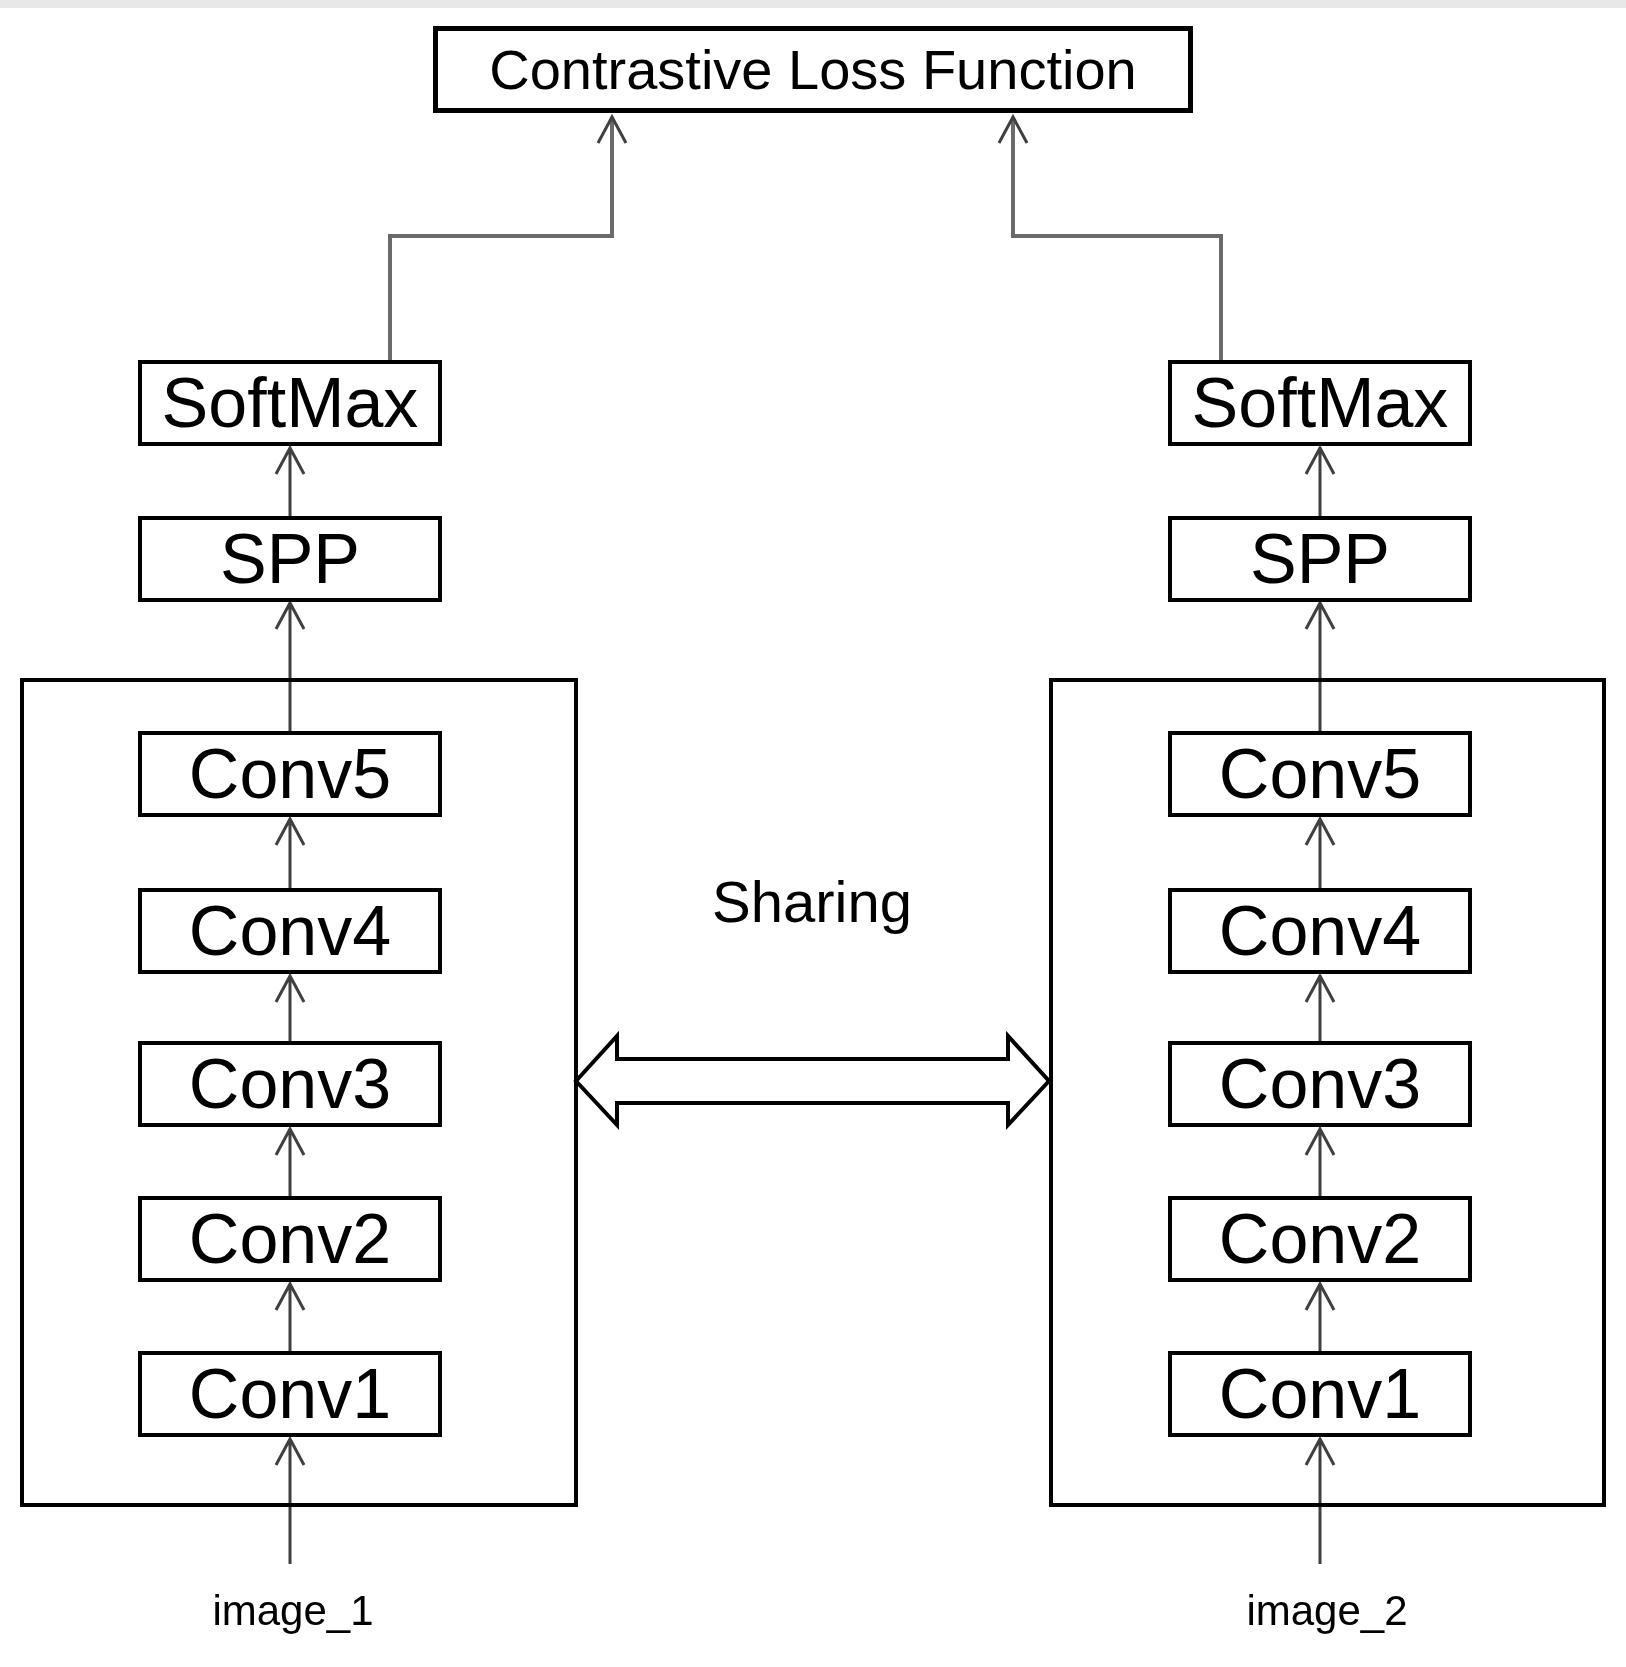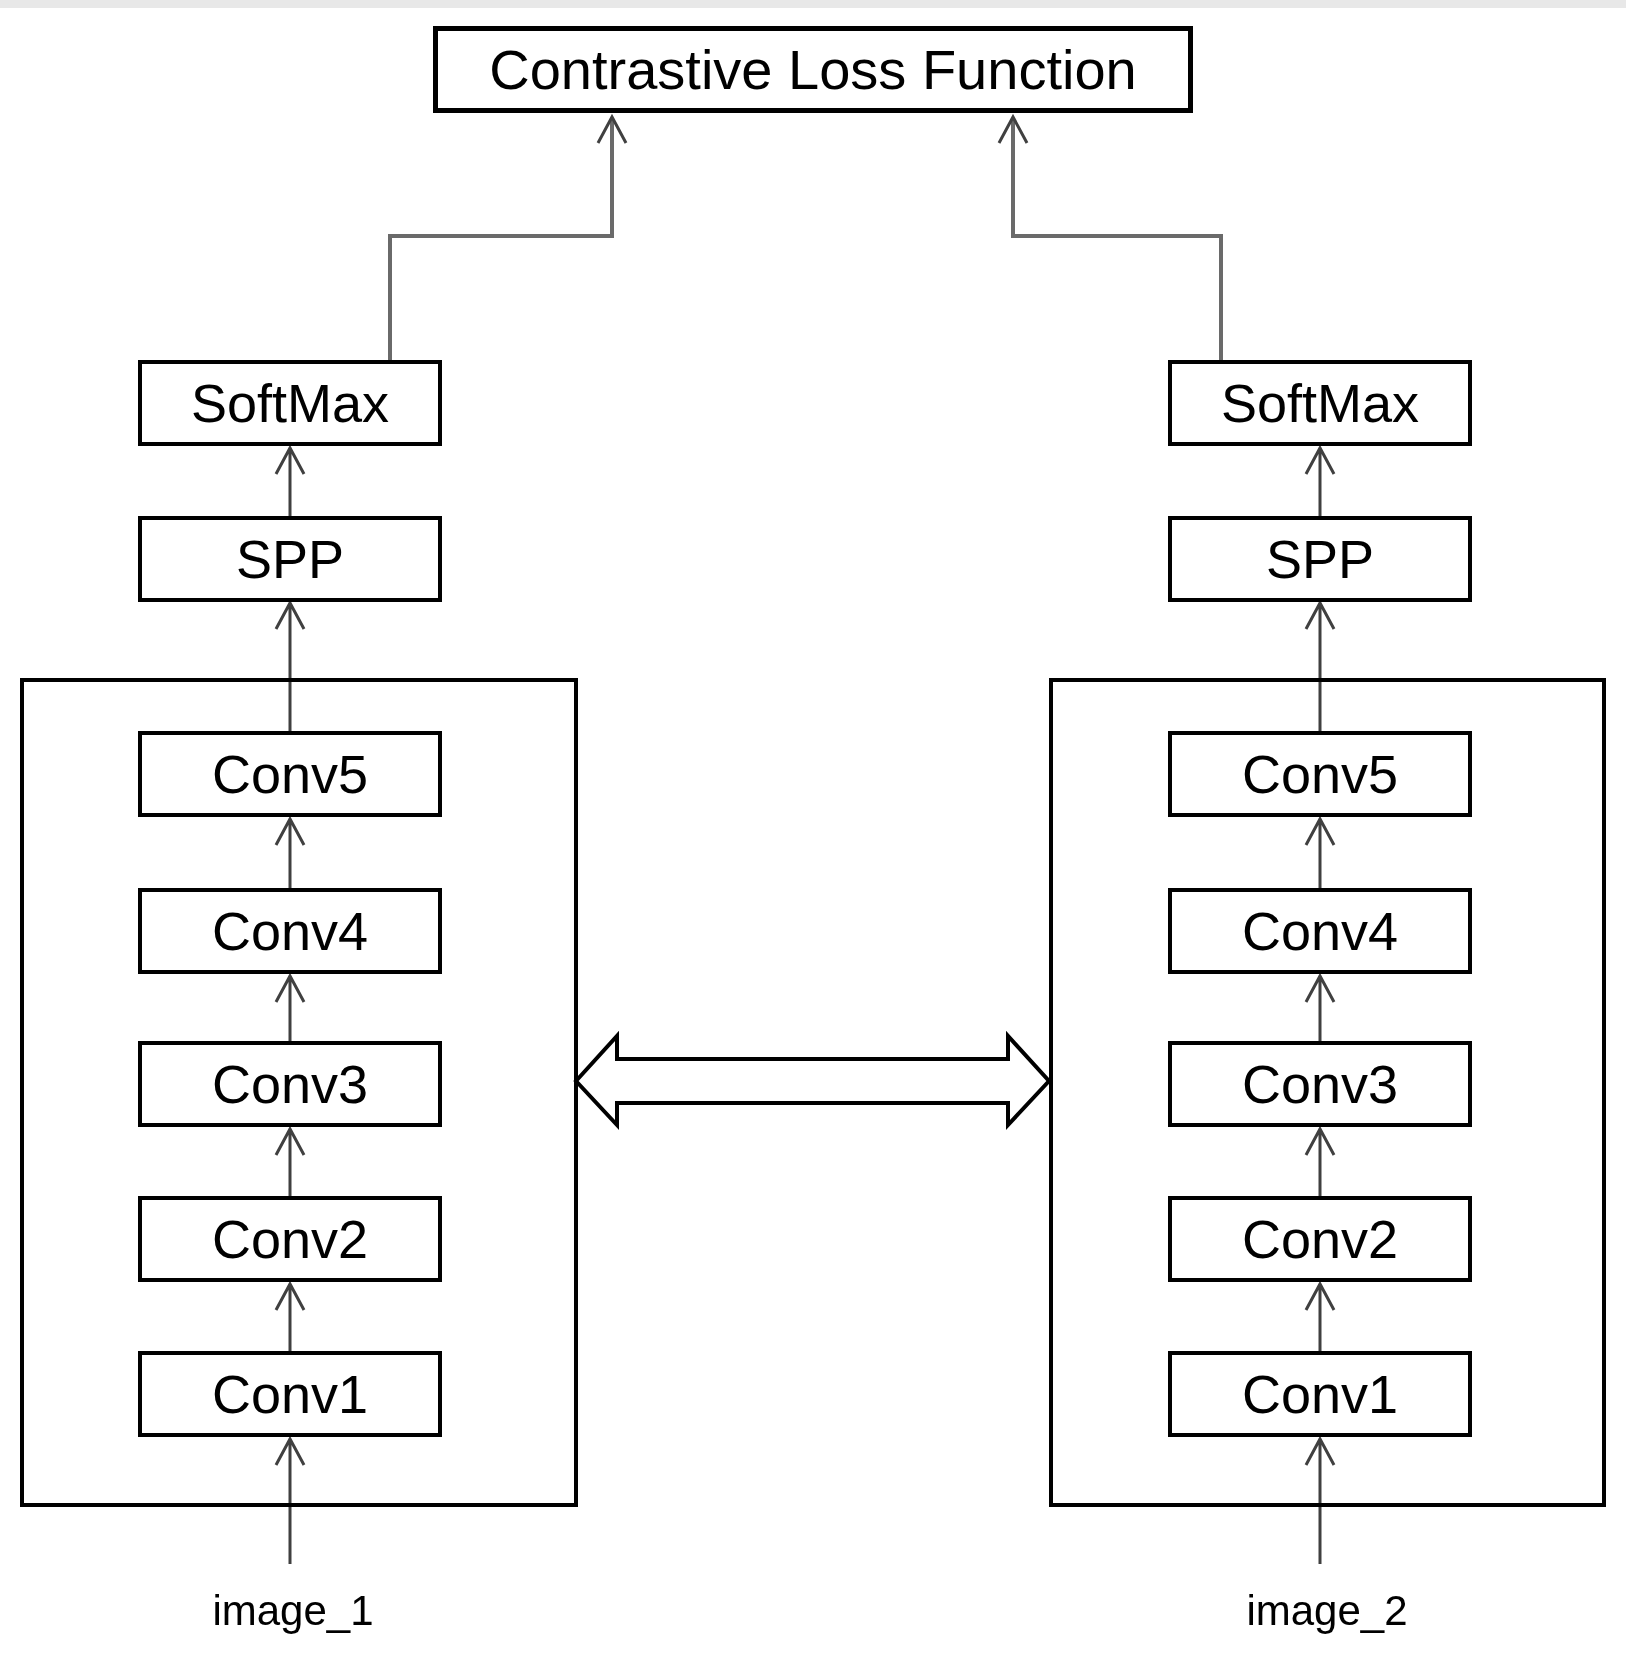--- a/index.html
+++ b/index.html
@@ -18,21 +18,21 @@
     color:var(--text);
     overflow:hidden;
     margin:8px auto;
   }
   .box{
     position:absolute;
     box-sizing:border-box;
     border:4px solid var(--border);
     background:var(--background);
     display:flex;align-items:center;justify-content:center;
-    font-size:54px;
+    font-size:70px;
     line-height:1;
     white-space:nowrap;
   }
   .title-box{border-width:5px;font-size:56px;}
   .container-box{
     position:absolute;
     box-sizing:border-box;
     border:4px solid var(--border);
     background:transparent;
   }
@@ -159,15 +159,16 @@
   </div>
   <div class="box" style="left:1168px;top:1343px;width:304px;height:86px;">
     <span>Conv1</span>
   </div>
 
   <div class="float-label" style="left:1127px;top:1582px;width:400px;">
     <span>image_2</span>
   </div>
 
   <div class="float-label sharing-label" style="left:612px;top:852px;width:400px;">
+    <span>Sharing</span>
   </div>
 
 </div>
 
 </body></html>

